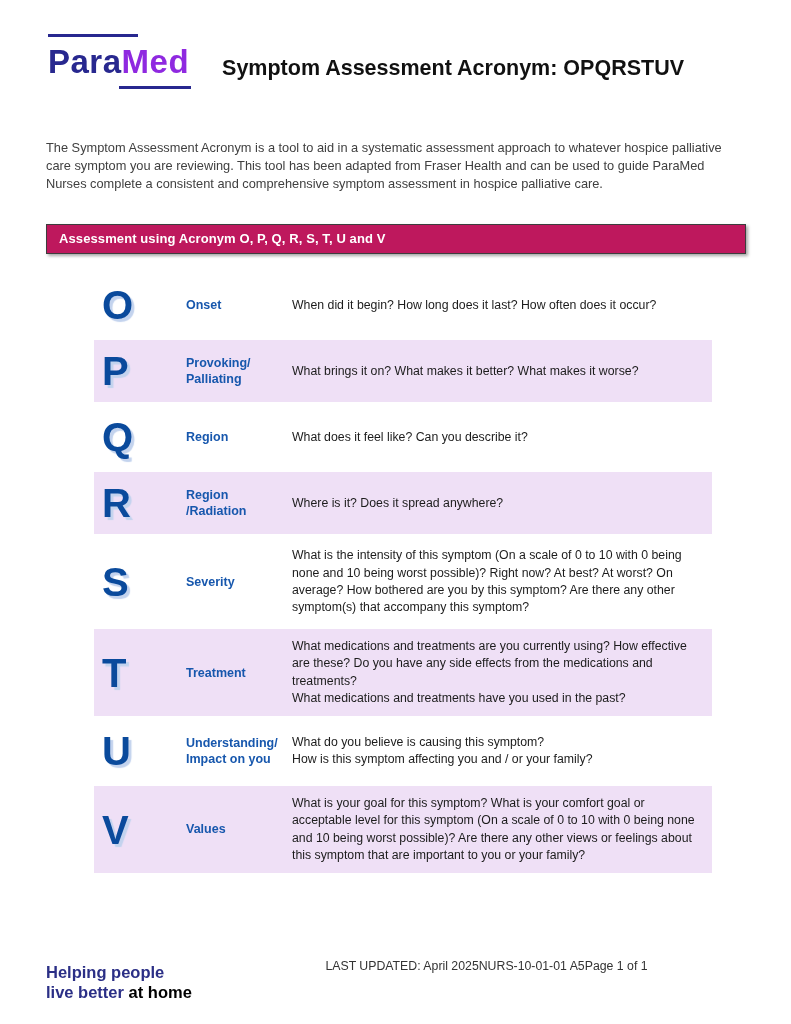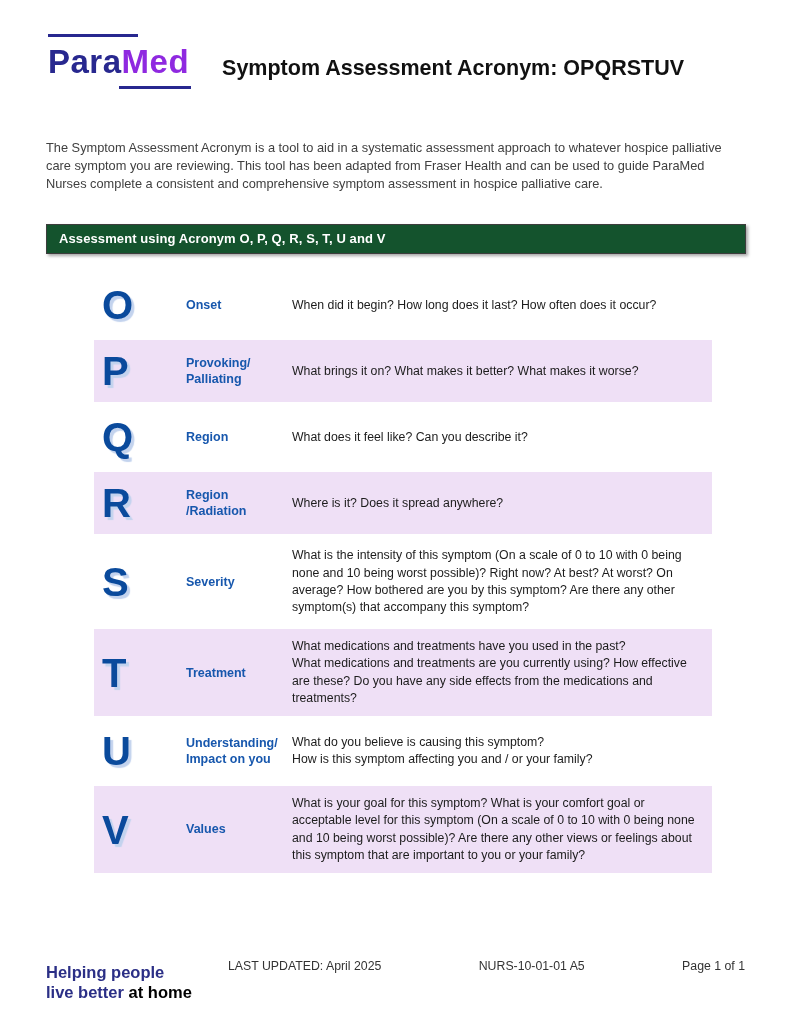--- a/index.html
+++ b/index.html
@@ -56,21 +56,21 @@
     font-size: 12.8px;
     line-height: 1.42;
     color: #404040;
     width: 700px;
   }
 
   
   .section-bar {
     margin-top: 31px;
     width: 700px;
-    background: #14532d;
+    background: #be185d;
     border: 1px solid #3d3d3d;
     box-shadow: 2px 2px 3px rgba(0,0,0,0.35);
     padding: 6px 12px 7px 12px;
   }
   .section-bar-title {
     color: #ffffff;
     font-size: 13px;
     font-weight: bold;
     letter-spacing: 0.1px;
   }
@@ -138,21 +138,21 @@
     font-size: 10.8px;
     font-style: italic;
     font-weight: bold;
     color: #111111;
     padding-bottom: 8px;
     border-bottom: 1.5px solid #000000;
     white-space: nowrap;
   }
   .meta-row {
     display: flex;
-    justify-content: space-between;
+    justify-content: center;
     padding-top: 10px;
     font-size: 12.3px;
     color: #333333;
   }
 </style>
 </head>
 <body>
 
 <div class="page">
 
@@ -218,22 +218,22 @@
       <div class="cell-question">
           <div>What is the intensity of this symptom (On a scale of 0 to 10 with 0 being none and 10 being worst possible)? Right now? At best? At worst? On average? How bothered are you by this symptom? Are there any other symptom(s) that accompany this symptom?</div>
         </div>
     </div>
       <div class="acronym-row shaded">
       <div class="cell-letter">T</div>
       <div class="cell-label">
           <div>Treatment</div>
         </div>
       <div class="cell-question">
+          <div>What medications and treatments are you currently using? How effective are these? Do you have any side effects from the medications and treatments?</div>
           <div>What medications and treatments have you used in the past?</div>
-          <div>What medications and treatments are you currently using? How effective are these? Do you have any side effects from the medications and treatments?</div>
         </div>
     </div>
       <div class="acronym-row">
       <div class="cell-letter">U</div>
       <div class="cell-label">
           <div>Understanding/</div>
           <div>Impact on you</div>
         </div>
       <div class="cell-question">
           <div>What do you believe is causing this symptom?</div>

